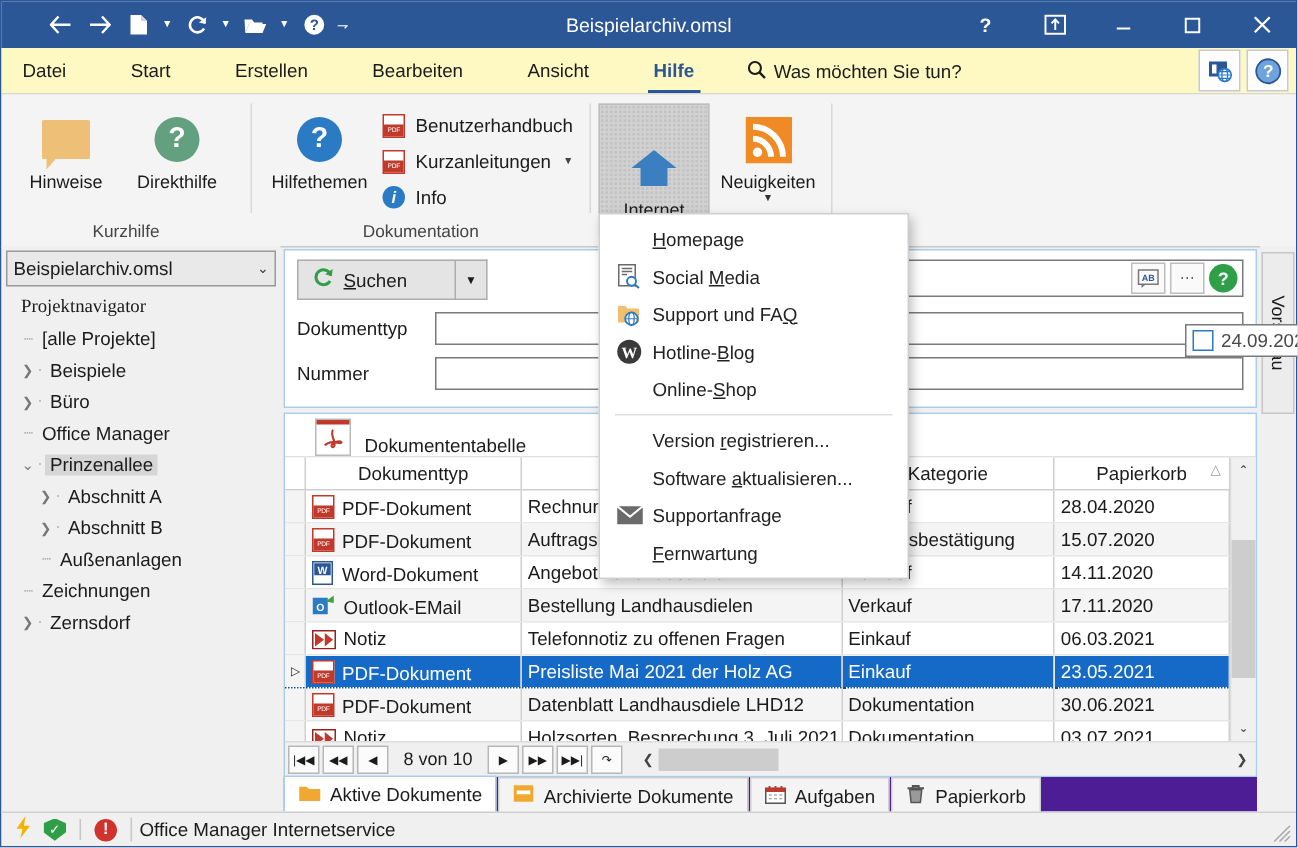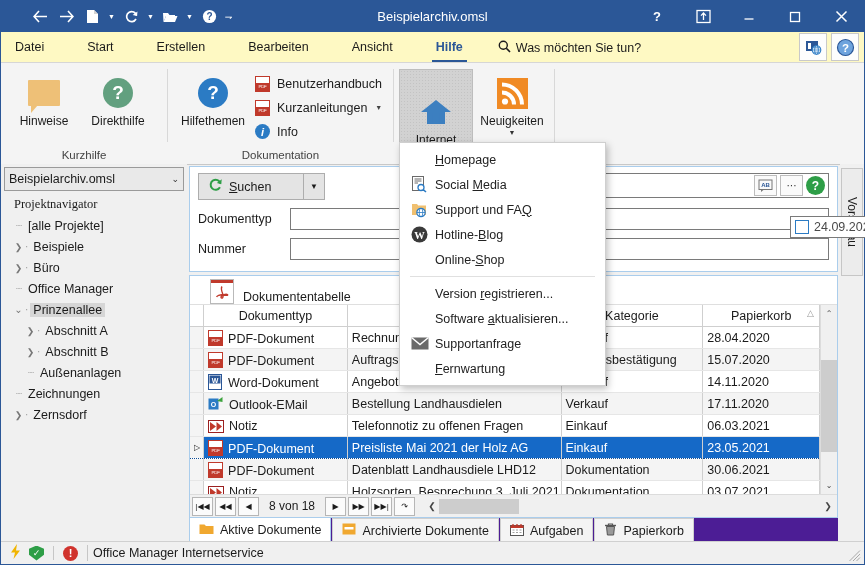--- a/index.html
+++ b/index.html
@@ -665,21 +665,21 @@
                 <div class="vs-thumb"></div>
               </div>
             <div class="vs-btn">⌄</div>
           </div>
         </div>
 
         <div class="navbar">
           <div class="nb">|◀◀</div>
           <div class="nb">◀◀</div>
           <div class="nb">◀</div>
-          <div class="nbtxt">8 von 18</div>
+          <div class="nbtxt">8 von 10</div>
           <div class="nb">▶</div>
           <div class="nb">▶▶</div>
           <div class="nb">▶▶|</div>
           <div class="nb">↷</div>
           <div class="hscroll">
             <div class="hs-arrow">❮</div>
             <div class="hs-track">
                 <div class="hs-thumb"></div>
               </div>
             <div class="hs-arrow">❯</div>

